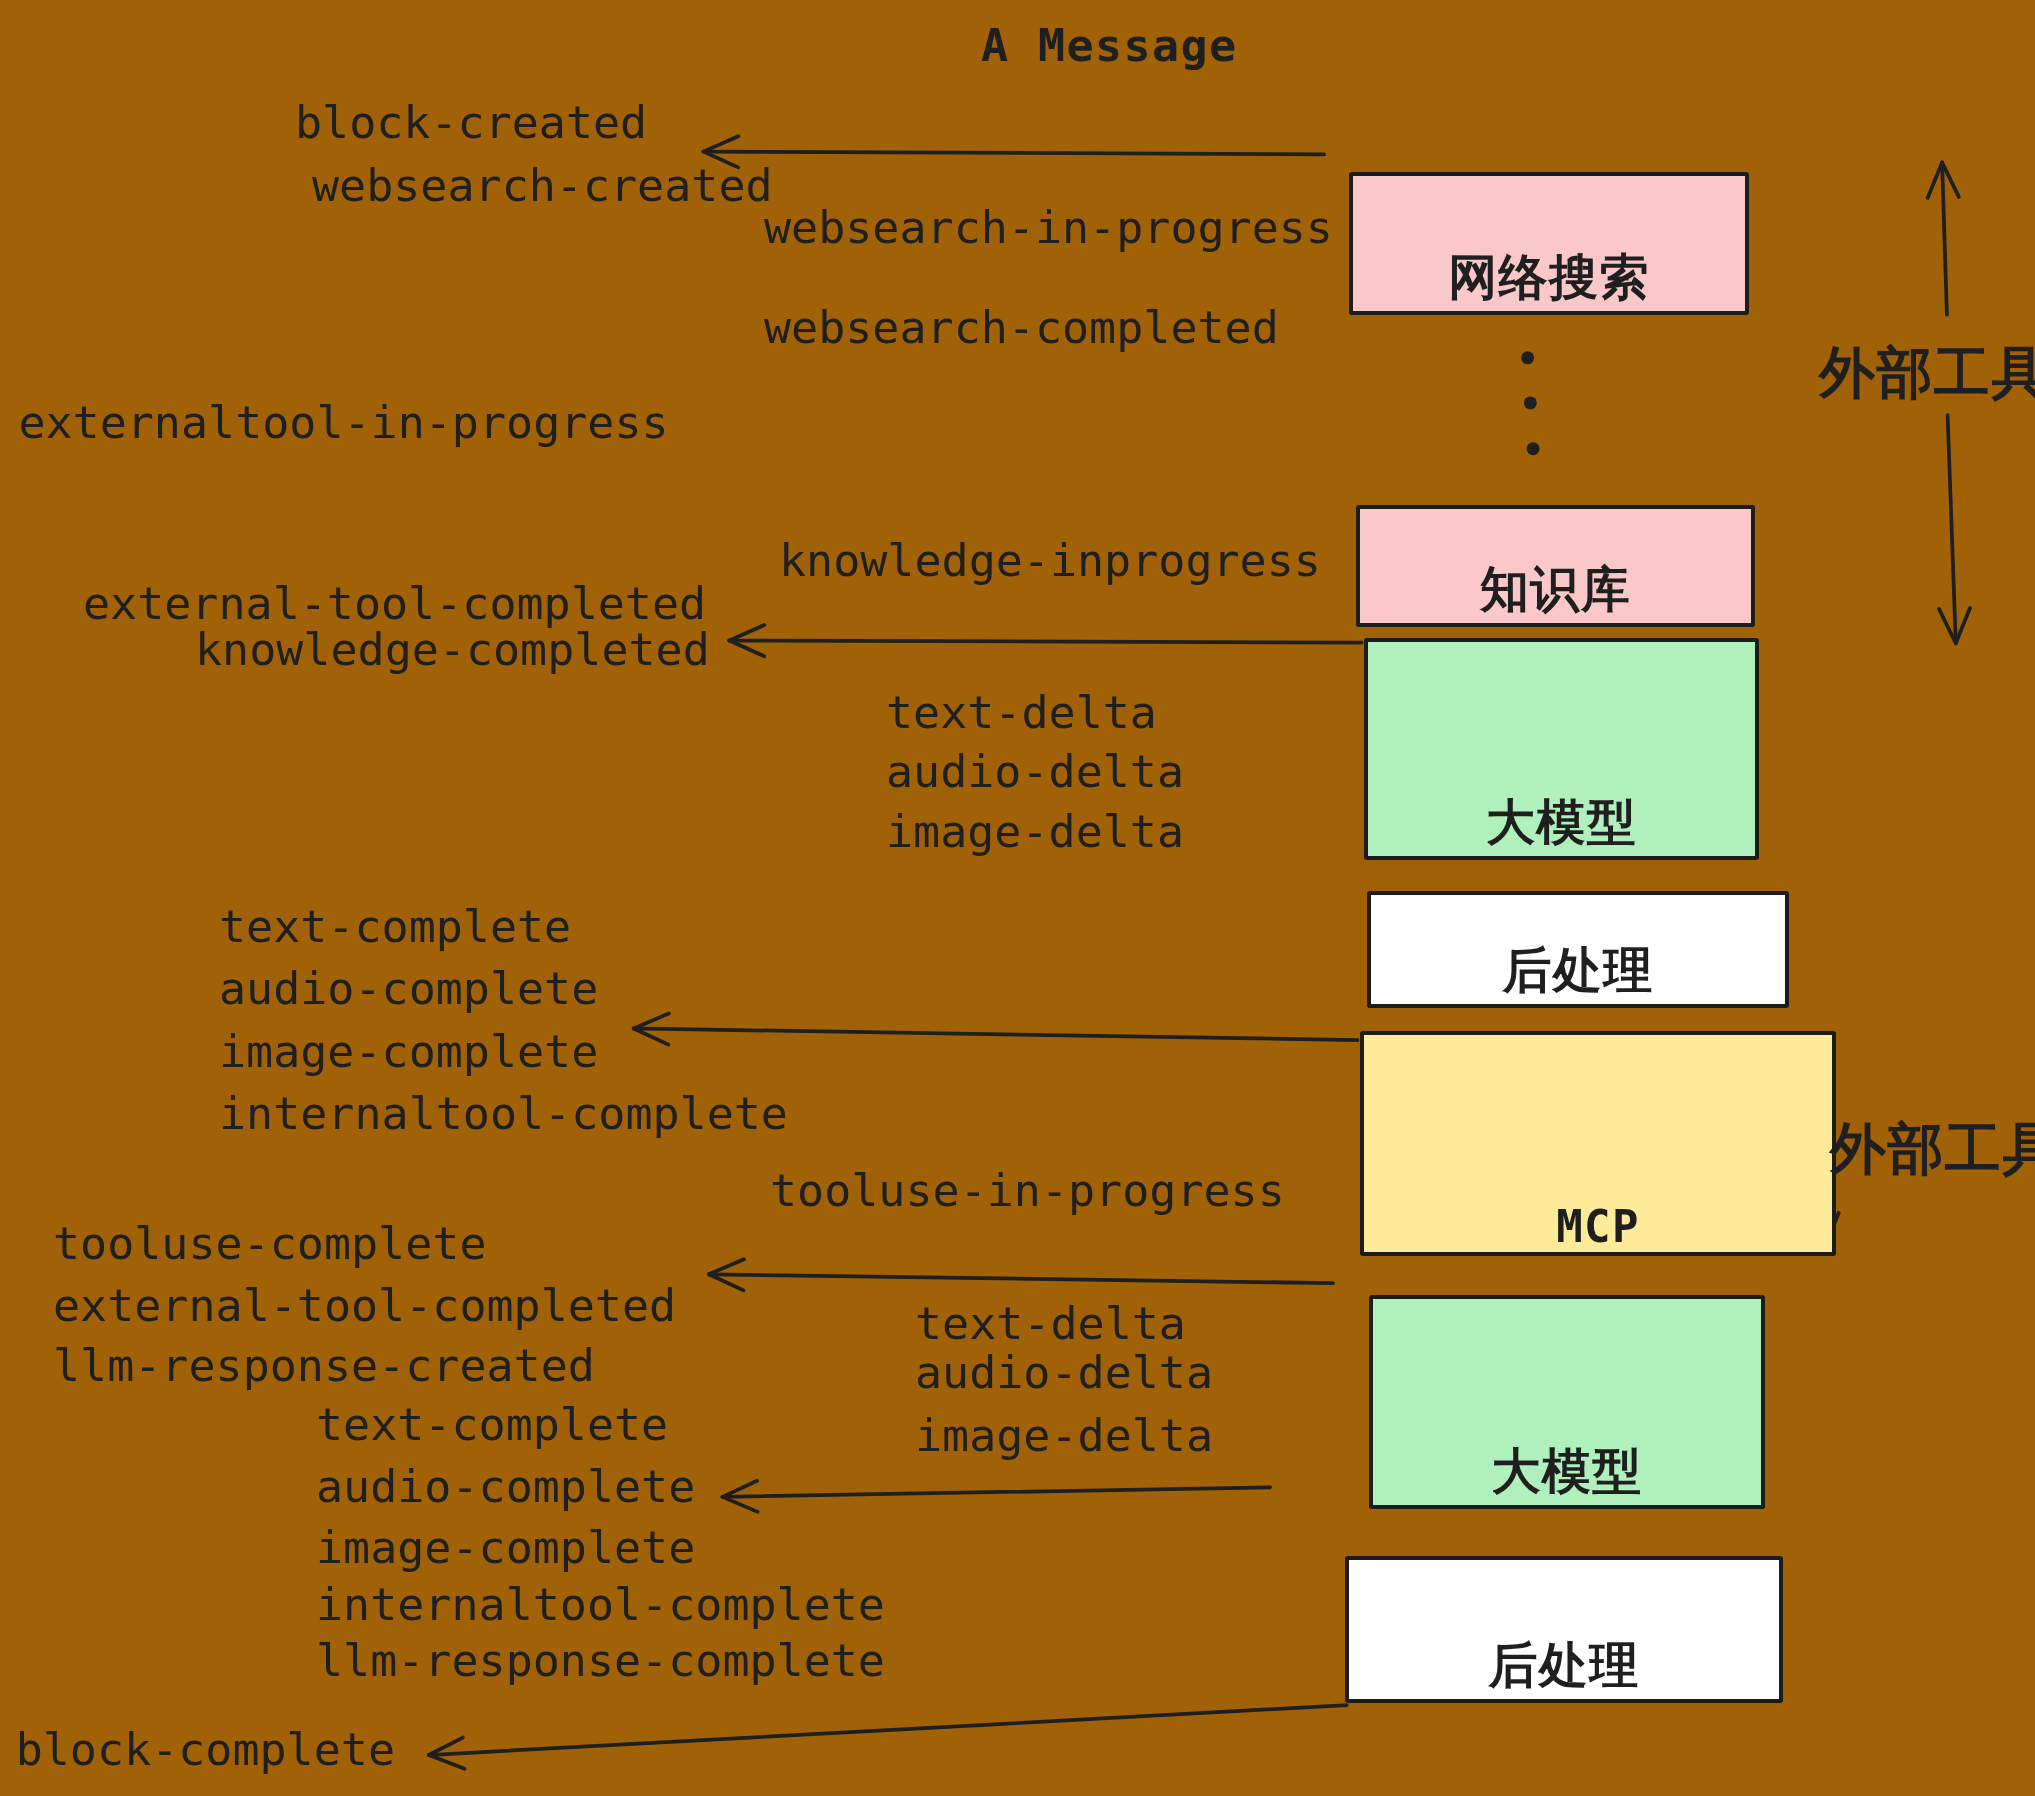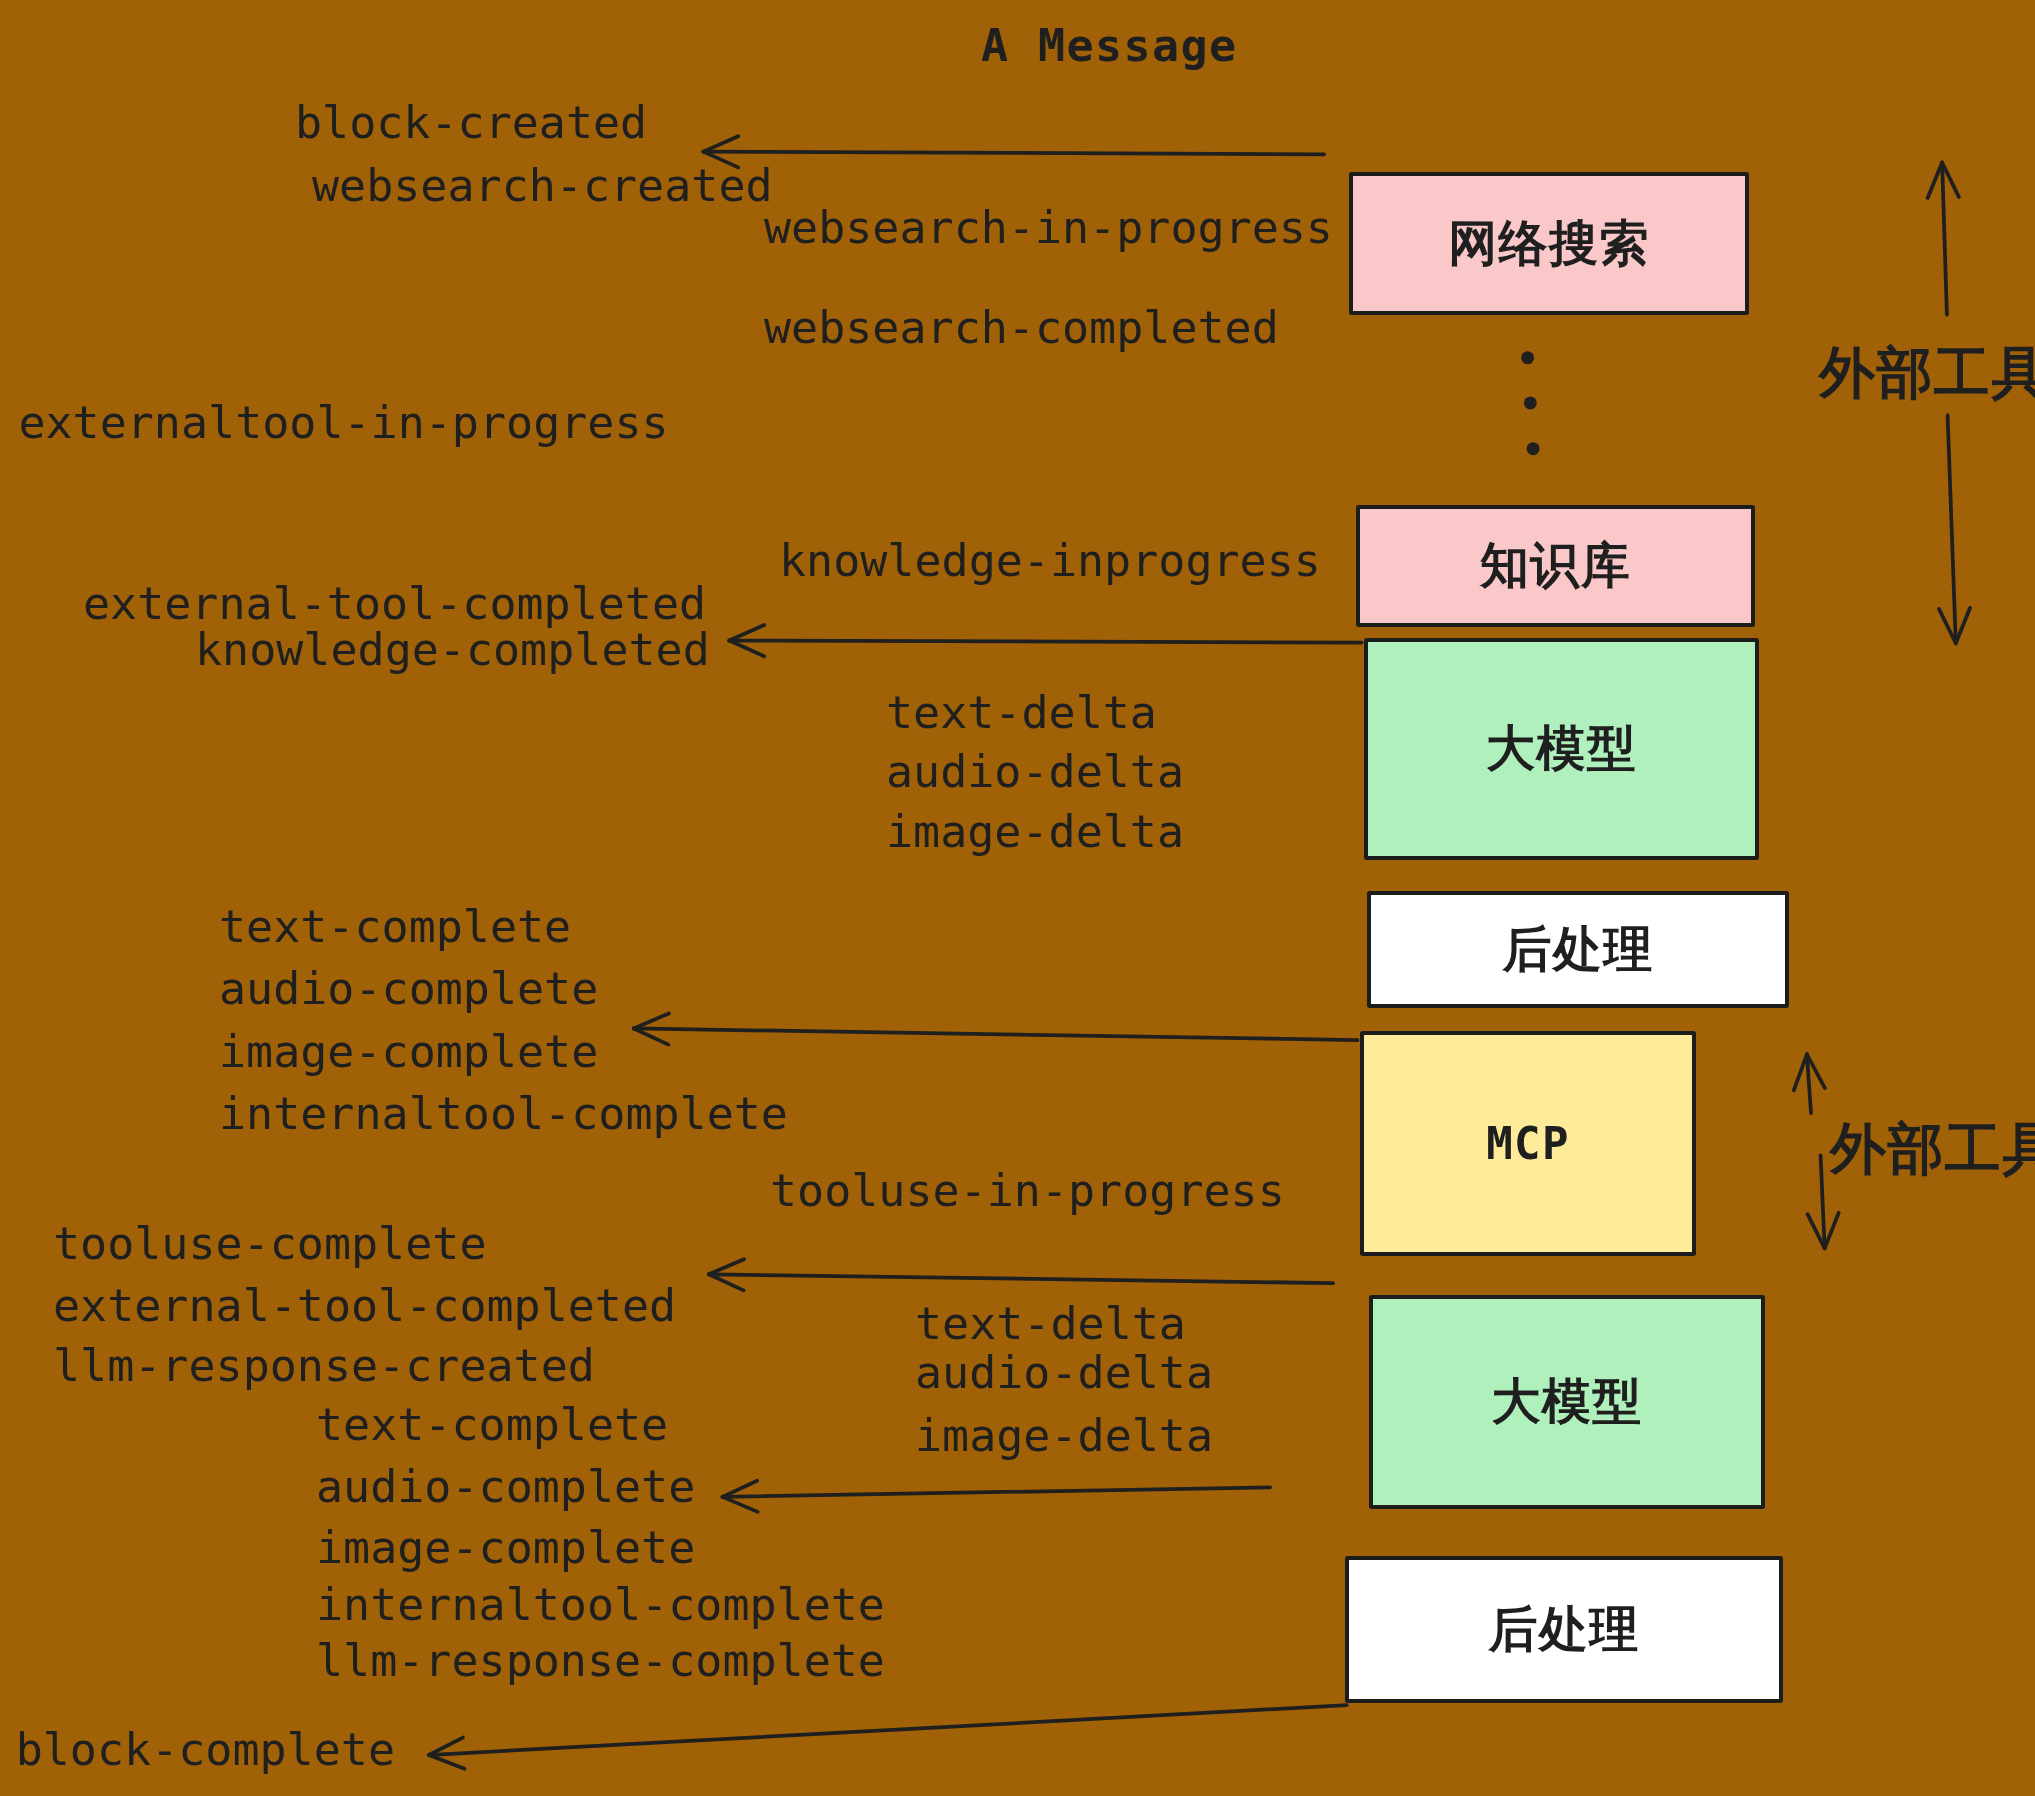--- a/index.html
+++ b/index.html
@@ -31,21 +31,21 @@
     font-size: 45px;
     line-height: 1.0;
     white-space: nowrap;
   }
   .flow-box {
     position: absolute;
     border: 4.1px solid #1c1c1c;
     border-radius: 2.7px;
     box-sizing: border-box;
     display: flex;
-    align-items: center;
+    align-items: flex-end;
     justify-content: center;
   }
   .flow-box .box-label {
     font-family: "DejaVu Sans", "Liberation Sans", sans-serif;
     font-size: 49px;
     font-weight: 600;
     letter-spacing: 1.4px;
     white-space: nowrap;
   }
   .flow-box .box-label.mono {
@@ -108,21 +108,21 @@
       </div>
       <div class="flow-box" style="left: 1356px; top: 505px; width: 399px; height: 122px; background: rgb(250, 200, 200);">
         <span class="box-label">知识库</span>
       </div>
       <div class="flow-box" style="left: 1364px; top: 638px; width: 395px; height: 222px; background: rgb(175, 240, 188);">
         <span class="box-label">大模型</span>
       </div>
       <div class="flow-box" style="left: 1367px; top: 891px; width: 422px; height: 117px; background: rgb(255, 255, 255);">
         <span class="box-label">后处理</span>
       </div>
-      <div class="flow-box" style="left: 1360px; top: 1031px; width: 336px; height: 225px; background: rgb(254, 235, 154);">
+      <div class="flow-box" style="left: 1360px; top: 1031px; width: 476px; height: 225px; background: rgb(254, 235, 154);">
         <span class="box-label mono">MCP</span>
       </div>
       <div class="flow-box" style="left: 1369px; top: 1295px; width: 396px; height: 214px; background: rgb(175, 240, 188);">
         <span class="box-label">大模型</span>
       </div>
       <div class="flow-box" style="left: 1345px; top: 1556px; width: 438px; height: 147px; background: rgb(255, 255, 255);">
         <span class="box-label">后处理</span>
       </div>
       <div class="evt" style="left: 295px; top: 100px;">block-created</div>
       <div class="evt" style="left: 312px; top: 163px;">websearch-created</div>

